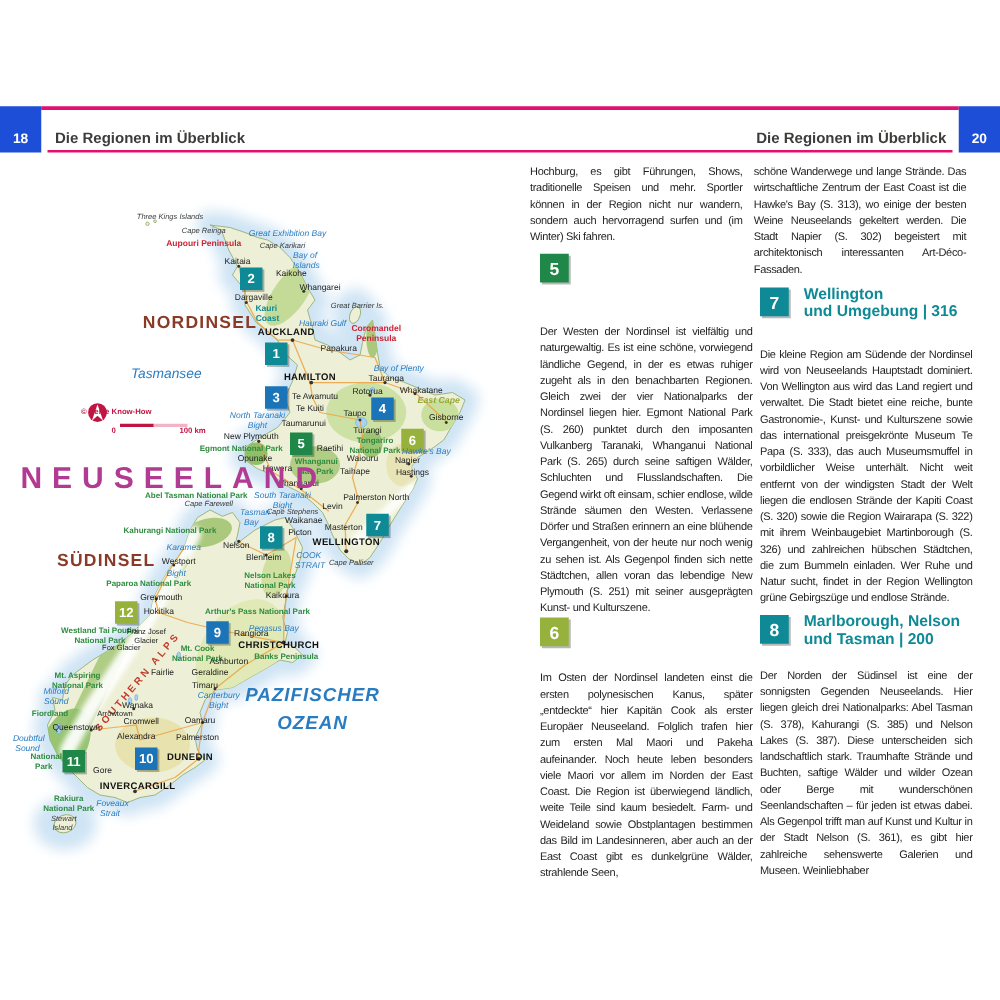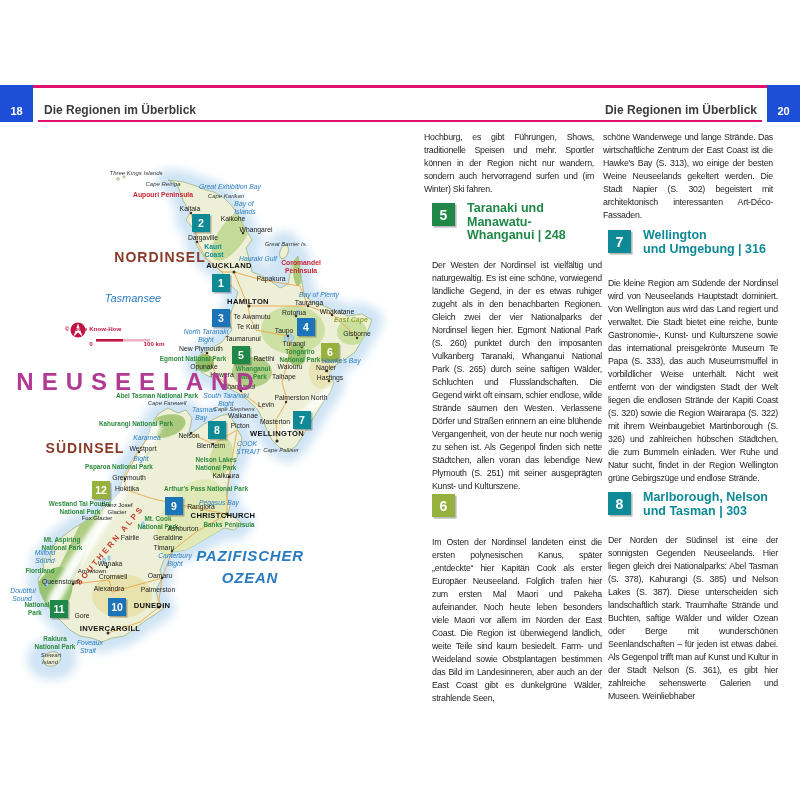--- a/index.html
+++ b/index.html
@@ -378,38 +378,35 @@
       <text x="50" y="664" class="ml cape">Island</text>
       <text x="250" y="561" class="ml water-lg">PAZIFISCHER</text>
       <text x="250" y="583" class="ml water-lg">OZEAN</text>
     </g>
 </svg>
 
 <div class="col" style="left:424px;top:131px;">Hochburg, es gibt Führungen, Shows, traditionelle Speisen und mehr. Sportler können in der Region nicht nur wandern, sondern auch hervorragend surfen und (im Winter) Ski fahren.</div>
 
 <div class="sechead c-green" style="left:432px;top:203px;">
   <div class="secnum">5</div>
-  <div class="sectitle">Taranaki und
-Manawatu-
-Whanganui | 248</div>
 </div>
 <div class="col" style="left:432px;top:259px;">Der Westen der Nordinsel ist vielfältig und naturgewaltig. Es ist eine schöne, vorwiegend ländliche Gegend, in der es etwas ruhiger zugeht als in den benachbarten Regionen. Gleich zwei der vier Nationalparks der Nordinsel liegen hier. Egmont National Park (S. 260) punktet durch den imposanten Vulkanberg Taranaki, Whanganui National Park (S. 265) durch seine saftigen Wälder, Schluchten und Flusslandschaften. Die Gegend wirkt oft einsam, schier endlose, wilde Strände säumen den Westen. Verlassene Dörfer und Straßen erinnern an eine blühende Vergangenheit, von der heute nur noch wenig zu sehen ist. Als Gegenpol finden sich nette Städtchen, allen voran das lebendige New Plymouth (S. 251) mit seiner ausgeprägten Kunst- und Kulturszene.</div>
 
 <div class="sechead c-olive" style="left:432px;top:494px;">
   <div class="secnum">6</div>
 </div>
 <div class="col" style="left:432px;top:536px;">Im Osten der Nordinsel landeten einst die ersten polynesischen Kanus, später „entdeckte“ hier Kapitän Cook als erster Europäer Neuseeland. Folglich trafen hier zum ersten Mal Maori und Pakeha aufeinander. Noch heute leben besonders viele Maori vor allem im Norden der East Coast. Die Region ist überwiegend ländlich, weite Teile sind kaum besiedelt. Farm- und Weideland sowie Obstplantagen bestimmen das Bild im Landesinneren, aber auch an der East Coast gibt es dunkelgrüne Wälder, strahlende Seen,</div>
 
 <div class="col" style="left:581px;top:131px;margin-left:22px;">schöne Wanderwege und lange Strände. Das wirtschaftliche Zentrum der East Coast ist die Hawke's Bay (S. 313), wo einige der besten Weine Neuseelands gekeltert werden. Die Stadt Napier (S. 302) begeistert mit architektonisch interessanten Art-Déco-Fassaden.</div>
 
 <div class="sechead c-teal" style="left:608px;top:230px;">
   <div class="secnum">7</div>
   <div class="sectitle">Wellington
 und Umgebung | 316</div>
 </div>
 <div class="col" style="left:608px;top:277px;">Die kleine Region am Südende der Nordinsel wird von Neuseelands Hauptstadt dominiert. Von Wellington aus wird das Land regiert und verwaltet. Die Stadt bietet eine reiche, bunte Gastronomie-, Kunst- und Kulturszene sowie das international preisgekrönte Museum Te Papa (S. 333), das auch Museumsmuffel in vorbildlicher Weise unterhält. Nicht weit entfernt von der windigsten Stadt der Welt liegen die endlosen Strände der Kapiti Coast (S. 320) sowie die Region Wairarapa (S. 322) mit ihrem Weinbaugebiet Martinborough (S. 326) und zahlreichen hübschen Städtchen, die zum Bummeln einladen. Wer Ruhe und Natur sucht, findet in der Region Wellington grüne Gebirgszüge und endlose Strände.</div>
 
 <div class="sechead c-teal" style="left:608px;top:492px;">
   <div class="secnum">8</div>
   <div class="sectitle">Marlborough, Nelson
-und Tasman | 303</div>
+und Tasman | 200</div>
 </div>
 <div class="col" style="left:608px;top:534px;">Der Norden der Südinsel ist eine der sonnigsten Gegenden Neuseelands. Hier liegen gleich drei Nationalparks: Abel Tasman (S. 378), Kahurangi (S. 385) und Nelson Lakes (S. 387). Diese unterscheiden sich landschaftlich stark. Traumhafte Strände und Buchten, saftige Wälder und wilder Ozean oder Berge mit wunderschönen Seenlandschaften – für jeden ist etwas dabei. Als Gegenpol trifft man auf Kunst und Kultur in der Stadt Nelson (S. 361), es gibt hier zahlreiche sehenswerte Galerien und Museen. Weinliebhaber</div>
 
 </body></html>

